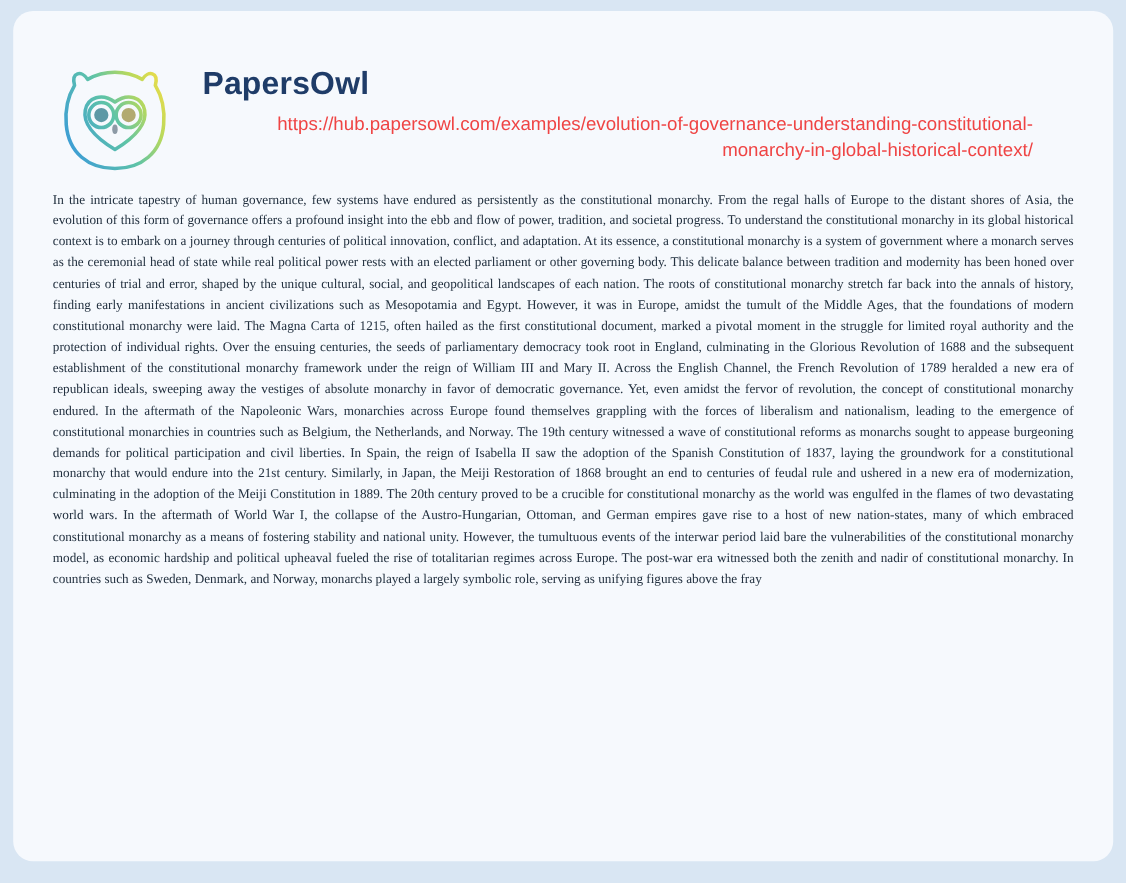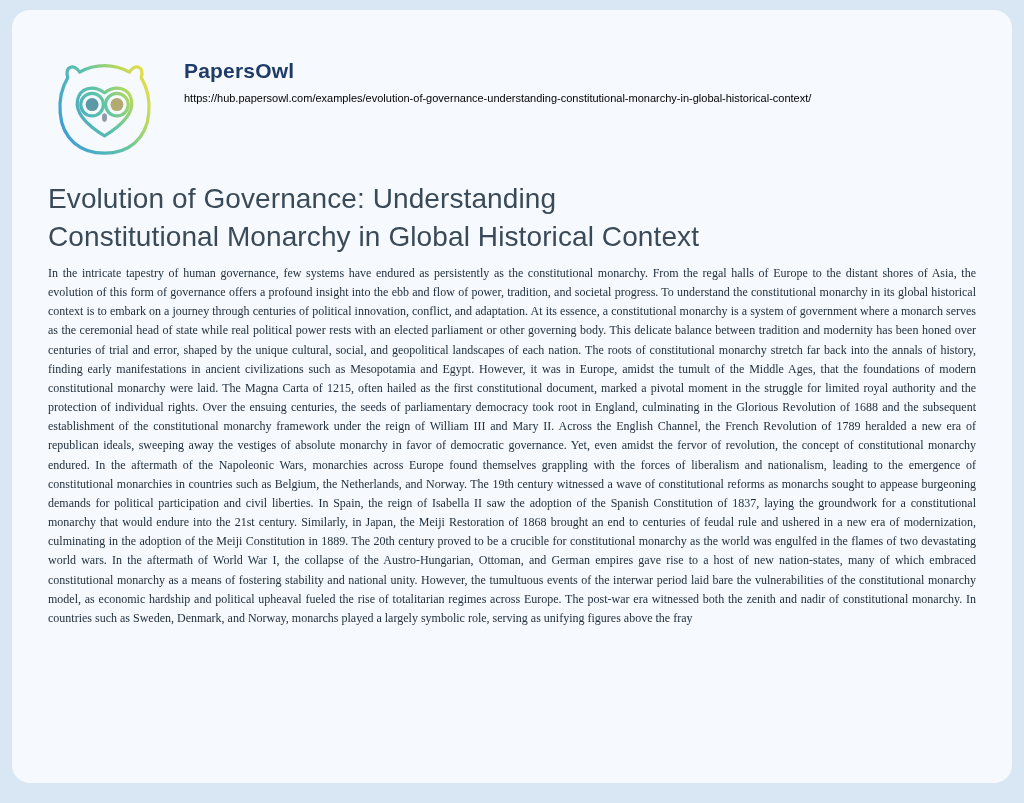--- a/index.html
+++ b/index.html
@@ -37,32 +37,32 @@
     flex: 0 0 auto;
     width: 113px;
     height: 108px;
   }
   .logo svg { display: block; width: 113px; height: 108px; }
   .header-text {
     padding-top: 2px;
     min-width: 0;
   }
   .brand {
-    font-size: 21px;
+    font-size: 29px;
     font-weight: bold;
     color: #1f3c68;
     letter-spacing: 0.2px;
     line-height: 1.25;
   }
   .url {
     display: block;
     margin-top: 7px;
-    font-size: 11px;
+    font-size: 17px;
     line-height: 1.38;
-    color: #000000;
+    color: #ef4444;
     text-decoration: none;
     max-width: 755px;
     overflow-wrap: break-word;
     text-align: right;
   }
   .title {
     margin: 16px 0 0 0;
     font-weight: 300;
     color: #3a4a58;
     font-size: 28px;
@@ -104,21 +104,17 @@
           <circle cx="61.5" cy="45" r="6" fill="#b2aa70"></circle>
           <ellipse cx="50" cy="57" rx="2.3" ry="4" fill="#8d9aa6"></ellipse>
         </svg>
       </div>
       <div class="header-text">
         <div class="brand">PapersOwl</div>
         <a class="url" href="#">https://hub.papersowl.com/examples/evolution-of-governance-understanding-constitutional-monarchy-in-global-historical-context/</a>
       </div>
     </header>
 
-    <h1 class="title">
-      <span>Evolution of Governance: Understanding</span>
-      <span>Constitutional Monarchy in Global Historical Context</span>
-    </h1>
 
     <p class="body-text">In the intricate tapestry of human governance, few systems have endured as persistently as the constitutional monarchy. From the regal halls of Europe to the distant shores of Asia, the evolution of this form of governance offers a profound insight into the ebb and flow of power, tradition, and societal progress. To understand the constitutional monarchy in its global historical context is to embark on a journey through centuries of political innovation, conflict, and adaptation. At its essence, a constitutional monarchy is a system of government where a monarch serves as the ceremonial head of state while real political power rests with an elected parliament or other governing body. This delicate balance between tradition and modernity has been honed over centuries of trial and error, shaped by the unique cultural, social, and geopolitical landscapes of each nation. The roots of constitutional monarchy stretch far back into the annals of history, finding early manifestations in ancient civilizations such as Mesopotamia and Egypt. However, it was in Europe, amidst the tumult of the Middle Ages, that the foundations of modern constitutional monarchy were laid. The Magna Carta of 1215, often hailed as the first constitutional document, marked a pivotal moment in the struggle for limited royal authority and the protection of individual rights. Over the ensuing centuries, the seeds of parliamentary democracy took root in England, culminating in the Glorious Revolution of 1688 and the subsequent establishment of the constitutional monarchy framework under the reign of William III and Mary II. Across the English Channel, the French Revolution of 1789 heralded a new era of republican ideals, sweeping away the vestiges of absolute monarchy in favor of democratic governance. Yet, even amidst the fervor of revolution, the concept of constitutional monarchy endured. In the aftermath of the Napoleonic Wars, monarchies across Europe found themselves grappling with the forces of liberalism and nationalism, leading to the emergence of constitutional monarchies in countries such as Belgium, the Netherlands, and Norway. The 19th century witnessed a wave of constitutional reforms as monarchs sought to appease burgeoning demands for political participation and civil liberties. In Spain, the reign of Isabella II saw the adoption of the Spanish Constitution of 1837, laying the groundwork for a constitutional monarchy that would endure into the 21st century. Similarly, in Japan, the Meiji Restoration of 1868 brought an end to centuries of feudal rule and ushered in a new era of modernization, culminating in the adoption of the Meiji Constitution in 1889. The 20th century proved to be a crucible for constitutional monarchy as the world was engulfed in the flames of two devastating world wars. In the aftermath of World War I, the collapse of the Austro-Hungarian, Ottoman, and German empires gave rise to a host of new nation-states, many of which embraced constitutional monarchy as a means of fostering stability and national unity. However, the tumultuous events of the interwar period laid bare the vulnerabilities of the constitutional monarchy model, as economic hardship and political upheaval fueled the rise of totalitarian regimes across Europe. The post-war era witnessed both the zenith and nadir of constitutional monarchy. In countries such as Sweden, Denmark, and Norway, monarchs played a largely symbolic role, serving as unifying figures above the fray</p>
 
   </div>
 </div>
 
 </body></html>

